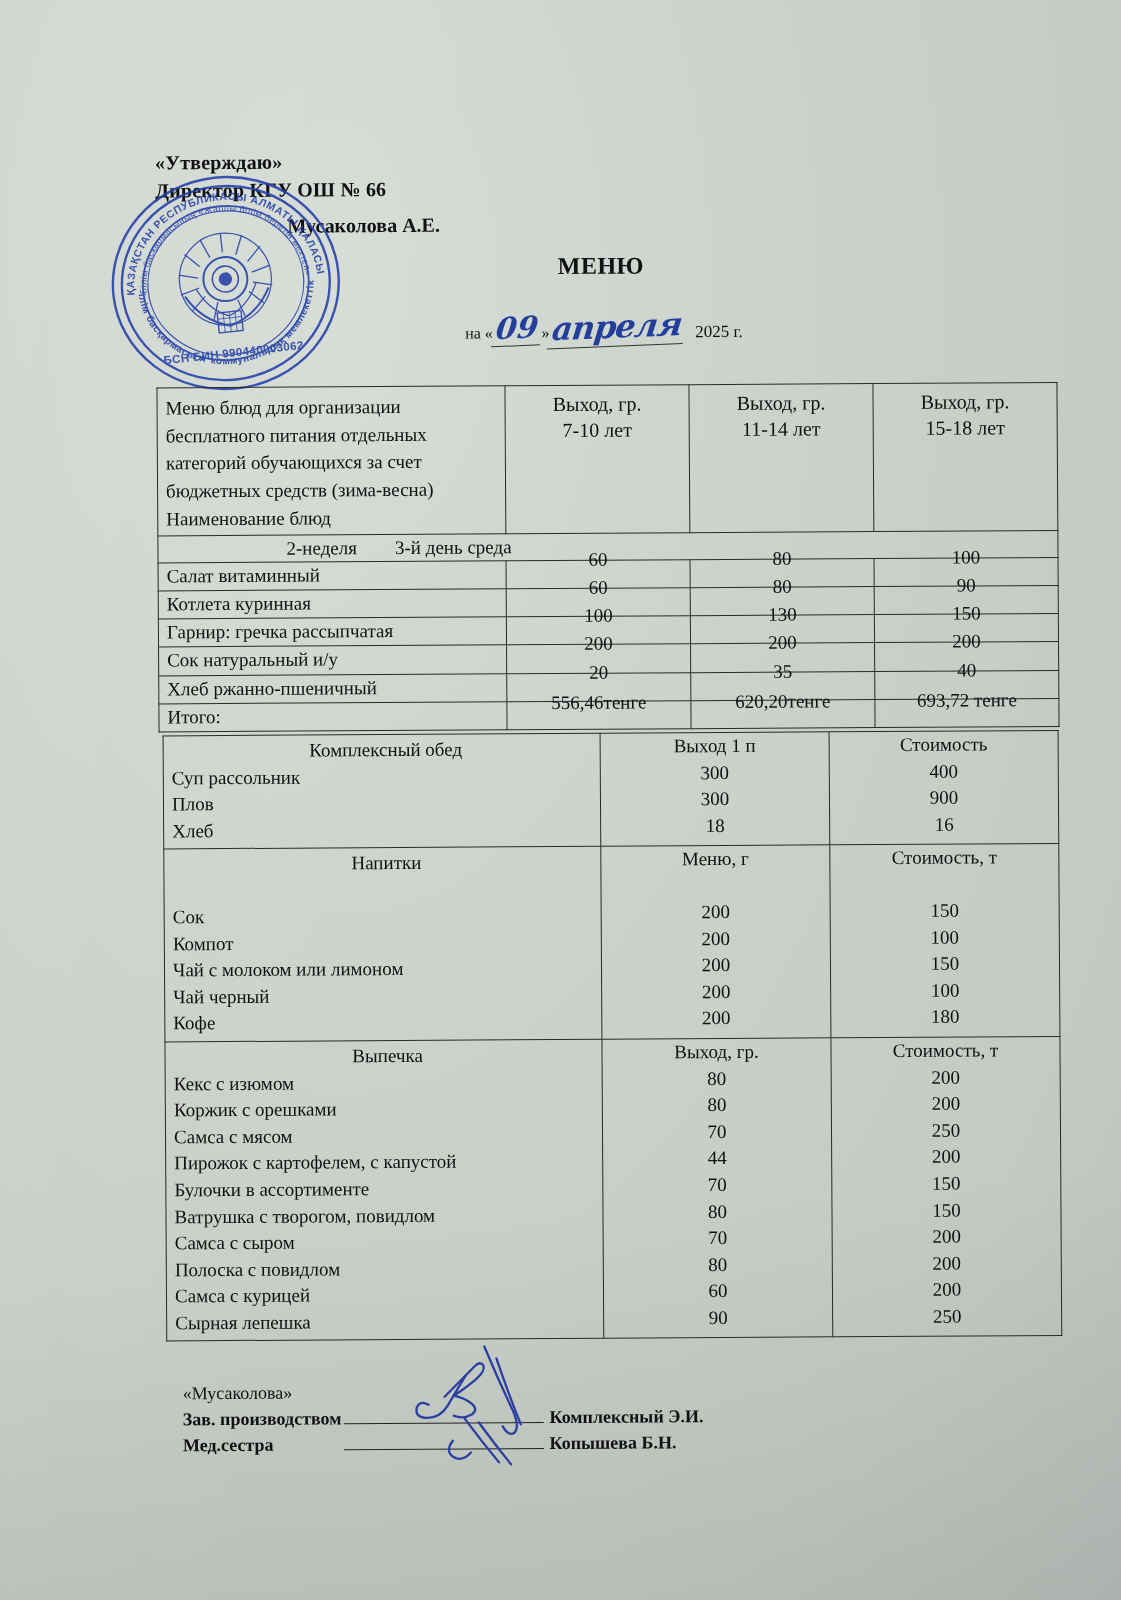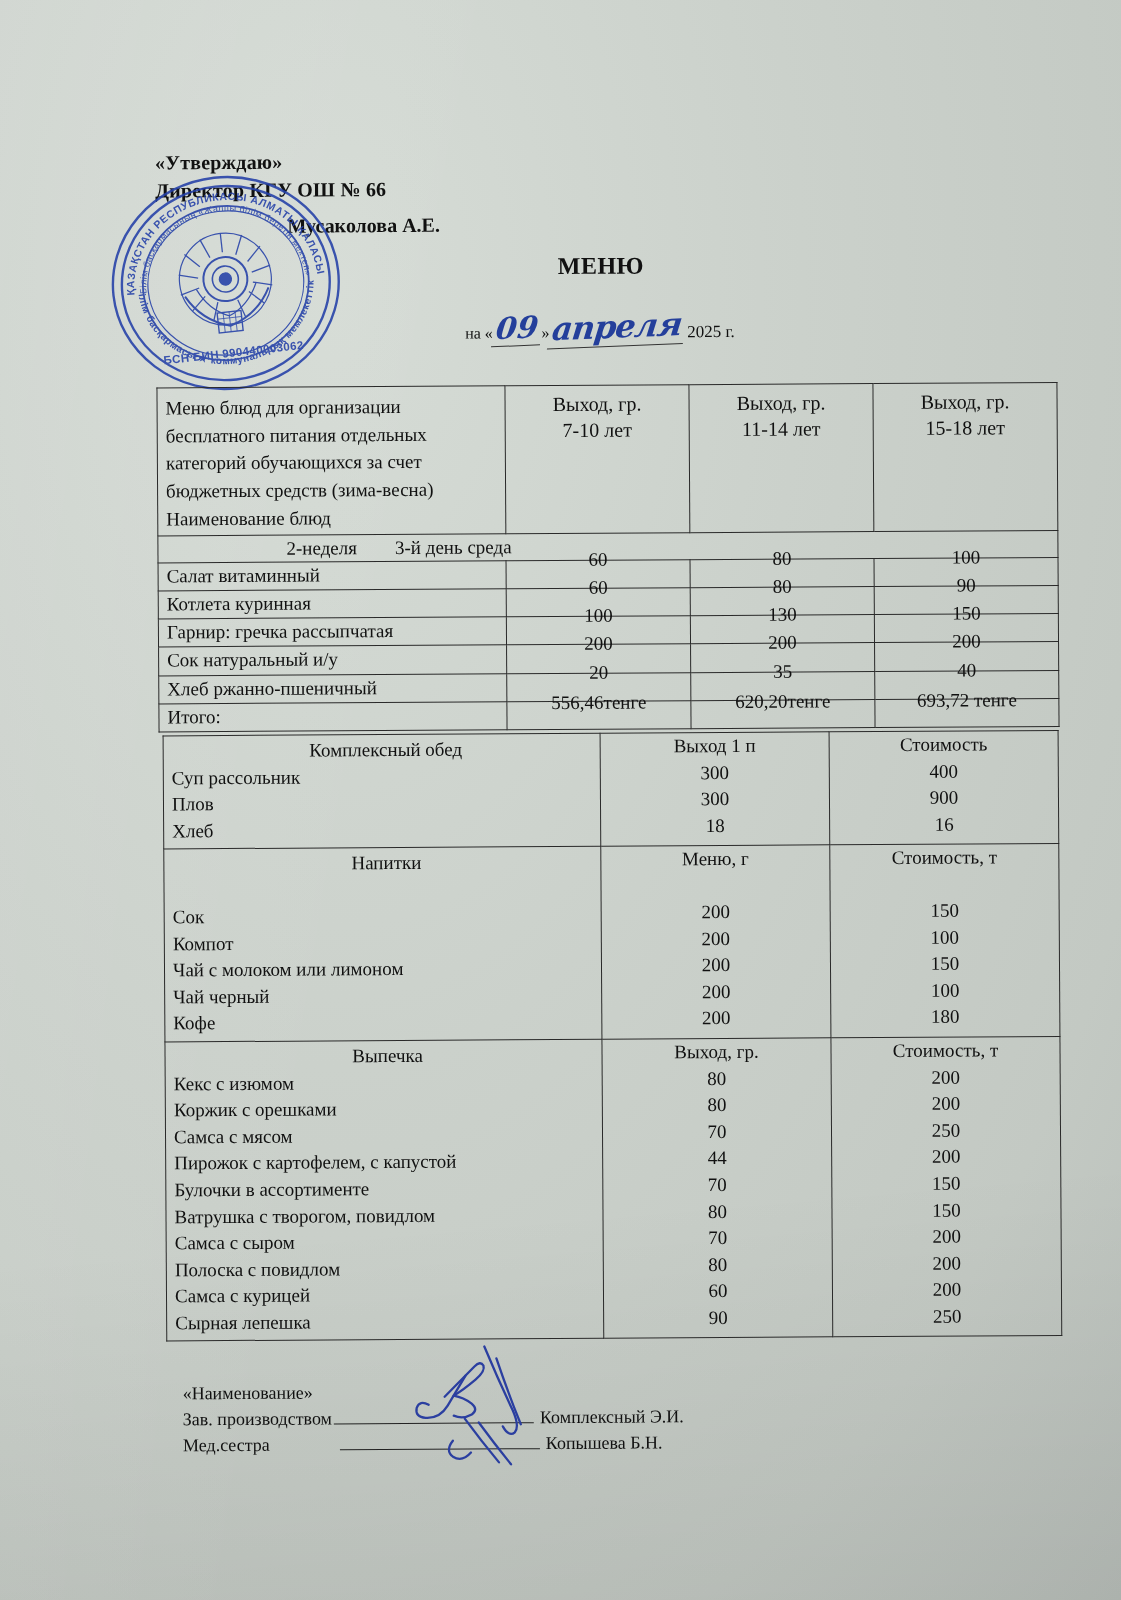--- a/index.html
+++ b/index.html
@@ -81,21 +81,21 @@
     font-size: 30px;
     color: #243f9b;
     letter-spacing: .5px;
     border-bottom: 1.4px solid #333;
     padding: 0 3px;
     display: inline-block;
     transform: rotate(-2deg) skewX(-9deg);
     font-weight: 600;
   }
   .date-line .hw.mon { font-size: 32px; letter-spacing: -1px; }
-  .date-line .yr { font-size: 17px; margin-left: 2px; }
+  .date-line .yr { font-size: 17px; margin-left: 10px; }
 
   
   .stamp {
     position: absolute;
     left: 112px;
     top: 172px;
     width: 232px;
     height: 218px;
     transform: rotate(-6deg);
     opacity: .88;
@@ -148,21 +148,21 @@
   }
   .footer .row { position: relative; white-space: nowrap; }
   .sigline {
     display: inline-block;
     width: 200px;
     border-bottom: 1.4px solid #222;
     height: 15px;
     margin: 0 6px 0 2px;
     vertical-align: baseline;
   }
-  .fname { font-weight: normal; }
+  .fname { font-weight: bold; }
 
   .sig-scribble {
     position: absolute;
     left: 404px;
     top: 1336px;
     width: 175px;
     height: 135px;
     pointer-events: none;
   }
 </style>
@@ -446,21 +446,21 @@
           <div>200</div>
           <div>200</div>
           <div>250</div>
         </td>
       </tr>
     </tbody>
   </table>
 
   <div class="footer">
     <div class="row">
-      <span>«Наименование»</span>
+      <span>«Мусаколова»</span>
     </div>
     <div class="row">
       <span class="fname">Зав. производством</span><span class="sigline"></span><span class="fname">Комплексный Э.И.</span>
     </div>
     <div class="row">
       <span class="fname">Мед.сестра</span><span class="sigline" style="margin-left:70px"></span><span class="fname">Копышева Б.Н.</span>
     </div>
   </div>
 
   <svg class="sig-scribble" viewBox="0 0 175 135">

